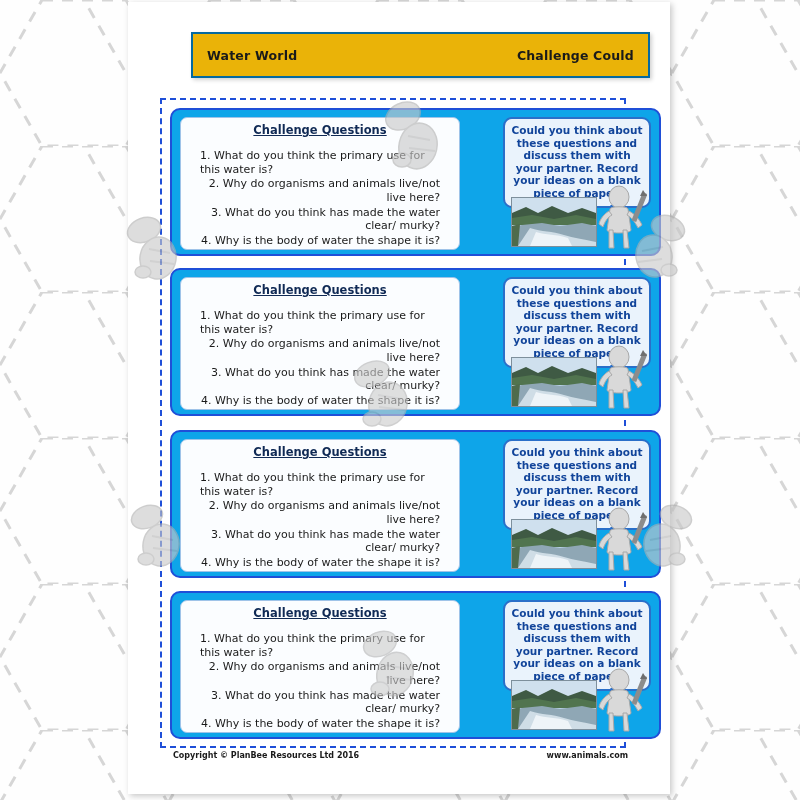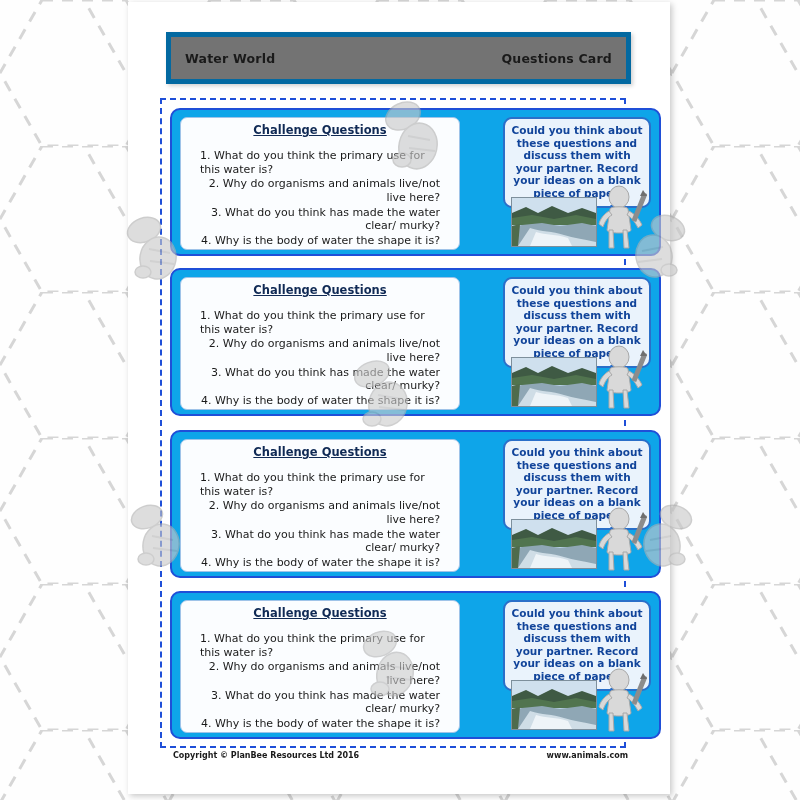--- a/index.html
+++ b/index.html
@@ -32,26 +32,26 @@
     width: 542px;
     height: 792px;
     background: #ffffff;
     box-shadow: 2px 2px 6px rgba(0,0,0,0.22);
     z-index: 2;
   }
 
   
   #doc-header {
     position: absolute;
-    left: 38px;
+    left: 63px;
     top: 30px;
     width: 455px;
     height: 42px;
-    background: #737373;
-    border: 5px solid #0369a1;
+    background: #eab308;
+    border: 2px solid #0369a1;
     box-shadow: 2px 2px 4px rgba(0,0,0,0.18);
   }
   #doc-header .hdr-inner {
     display: flex;
     justify-content: space-between;
     align-items: center;
     height: 100%;
     padding: 0 14px;
     box-sizing: border-box;
   }
@@ -242,21 +242,21 @@
     <rect width="800" height="800" fill="#fefefe"></rect>
     <rect width="800" height="800" fill="url(#hexpat)"></rect>
   </svg>
 </div>
 
 <div id="page-sheet">
 
   <div id="doc-header">
     <div class="hdr-inner">
       <span class="hdr-text">Water World</span>
-      <span class="hdr-text">Questions Card</span>
+      <span class="hdr-text">Challenge Could</span>
     </div>
   </div>
 
   <div id="cards-area">
 
     <div class="card c0">
       <div class="card-inner">
         <div class="q-panel">
           <div class="q-title">Challenge Questions</div>
           <ul class="q-list">

